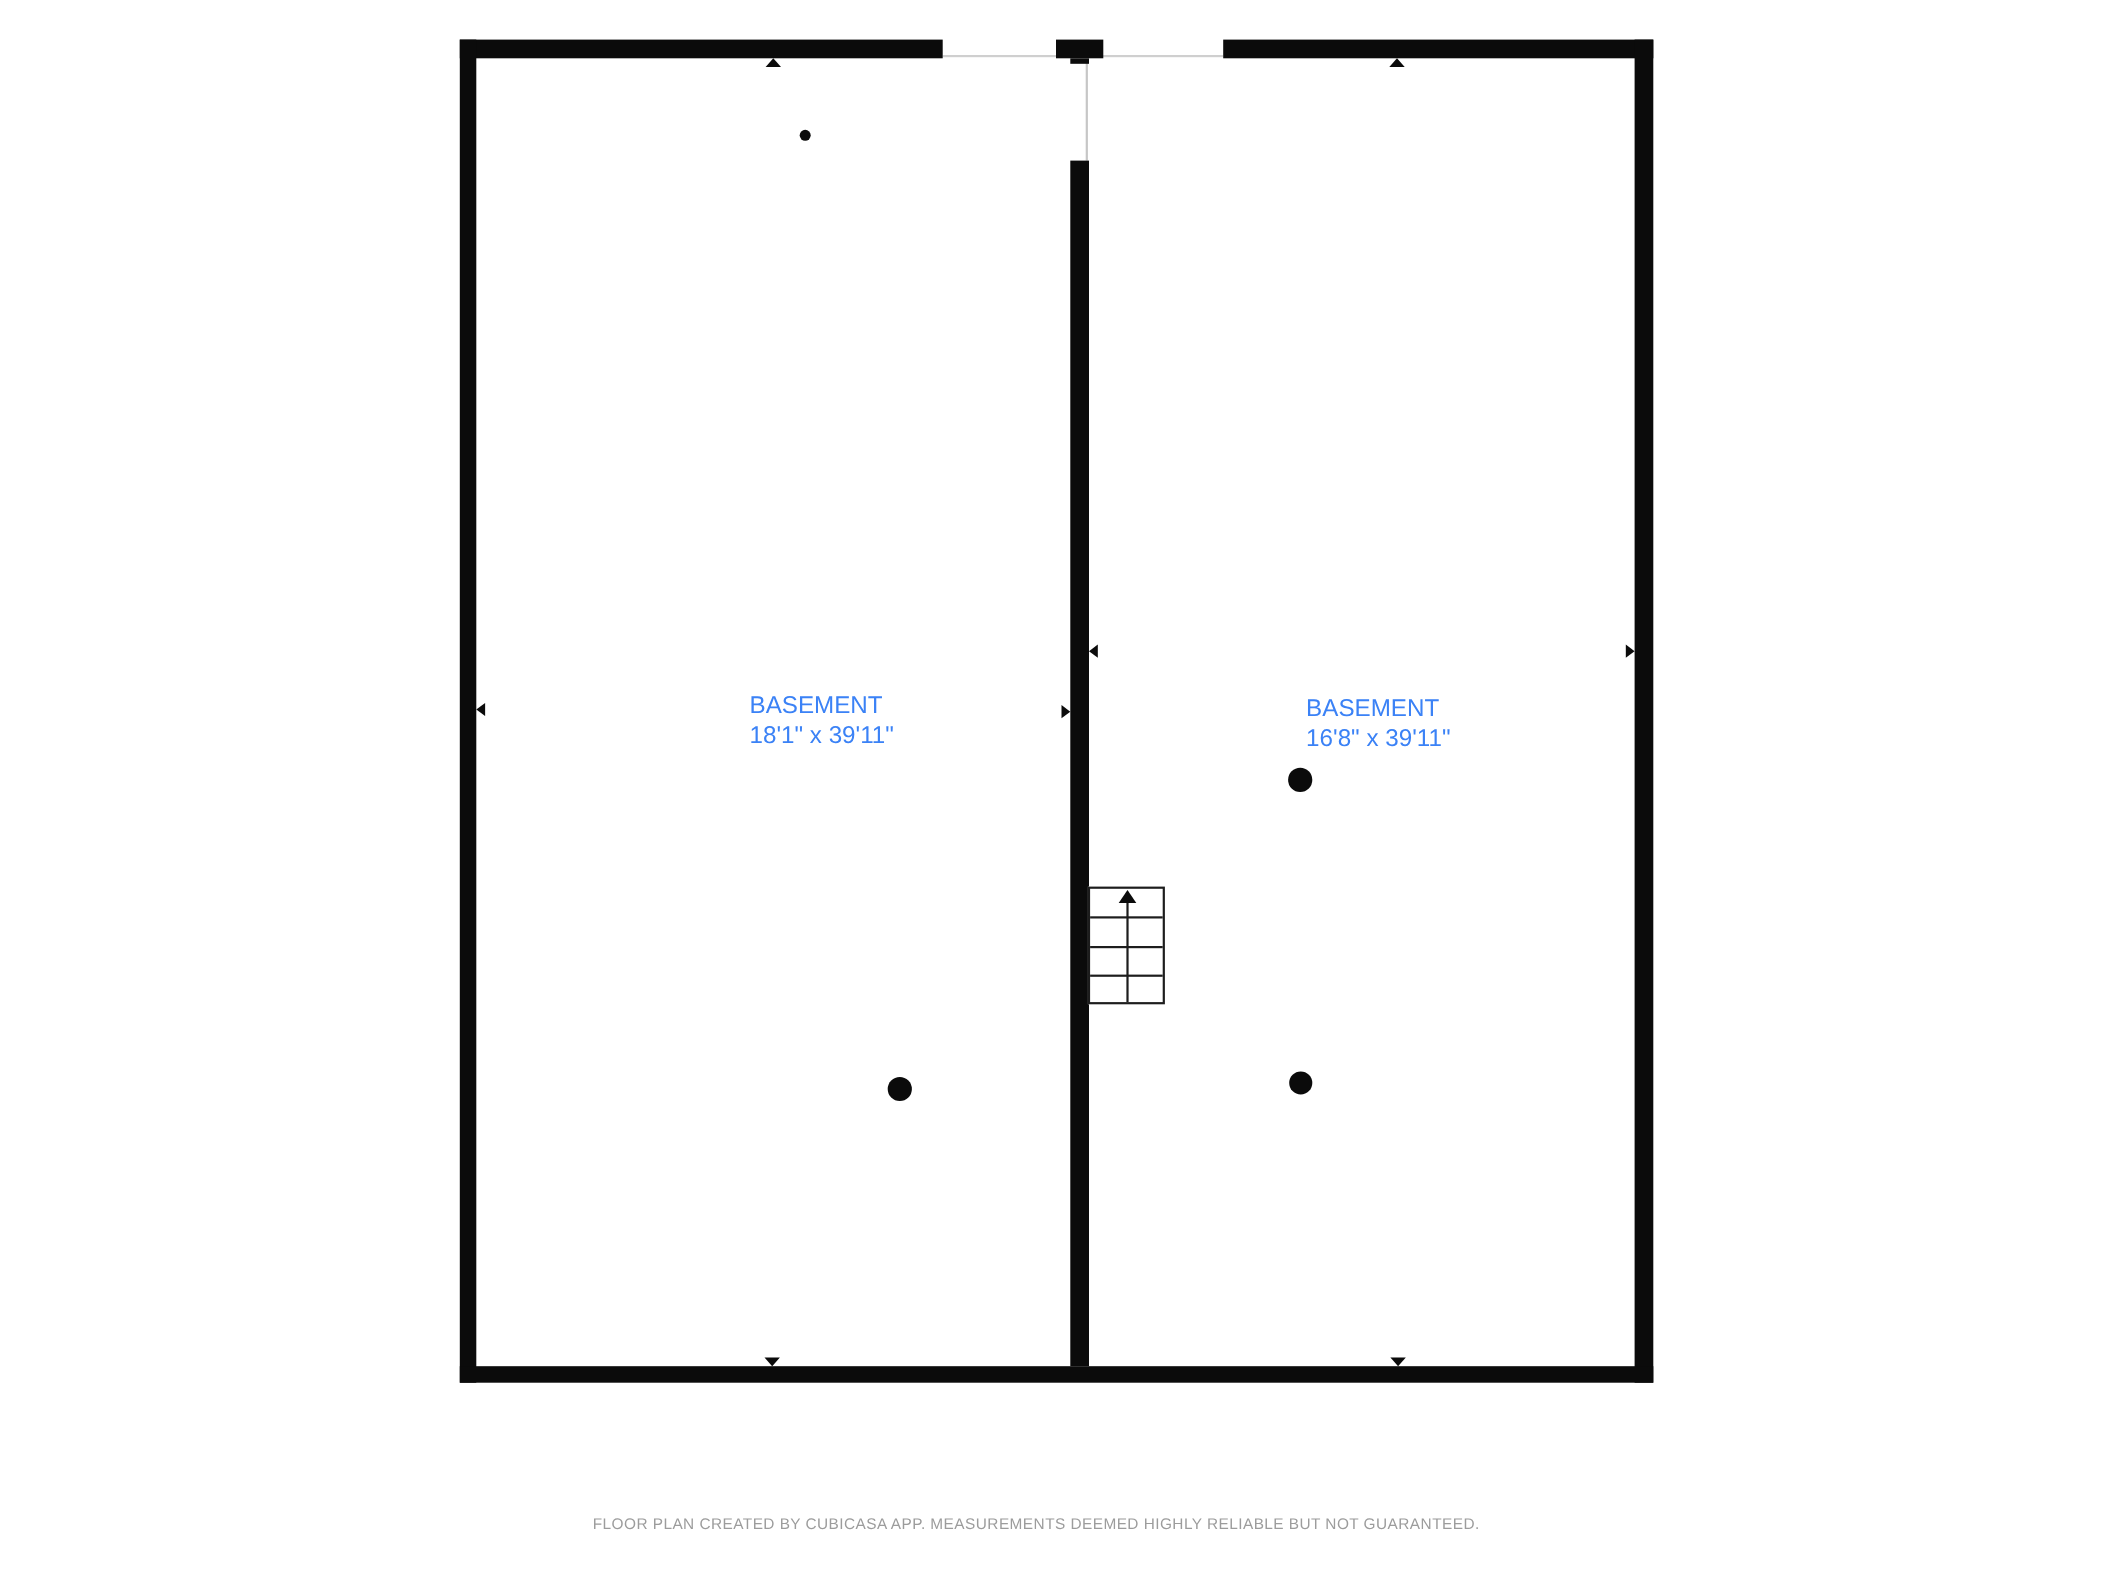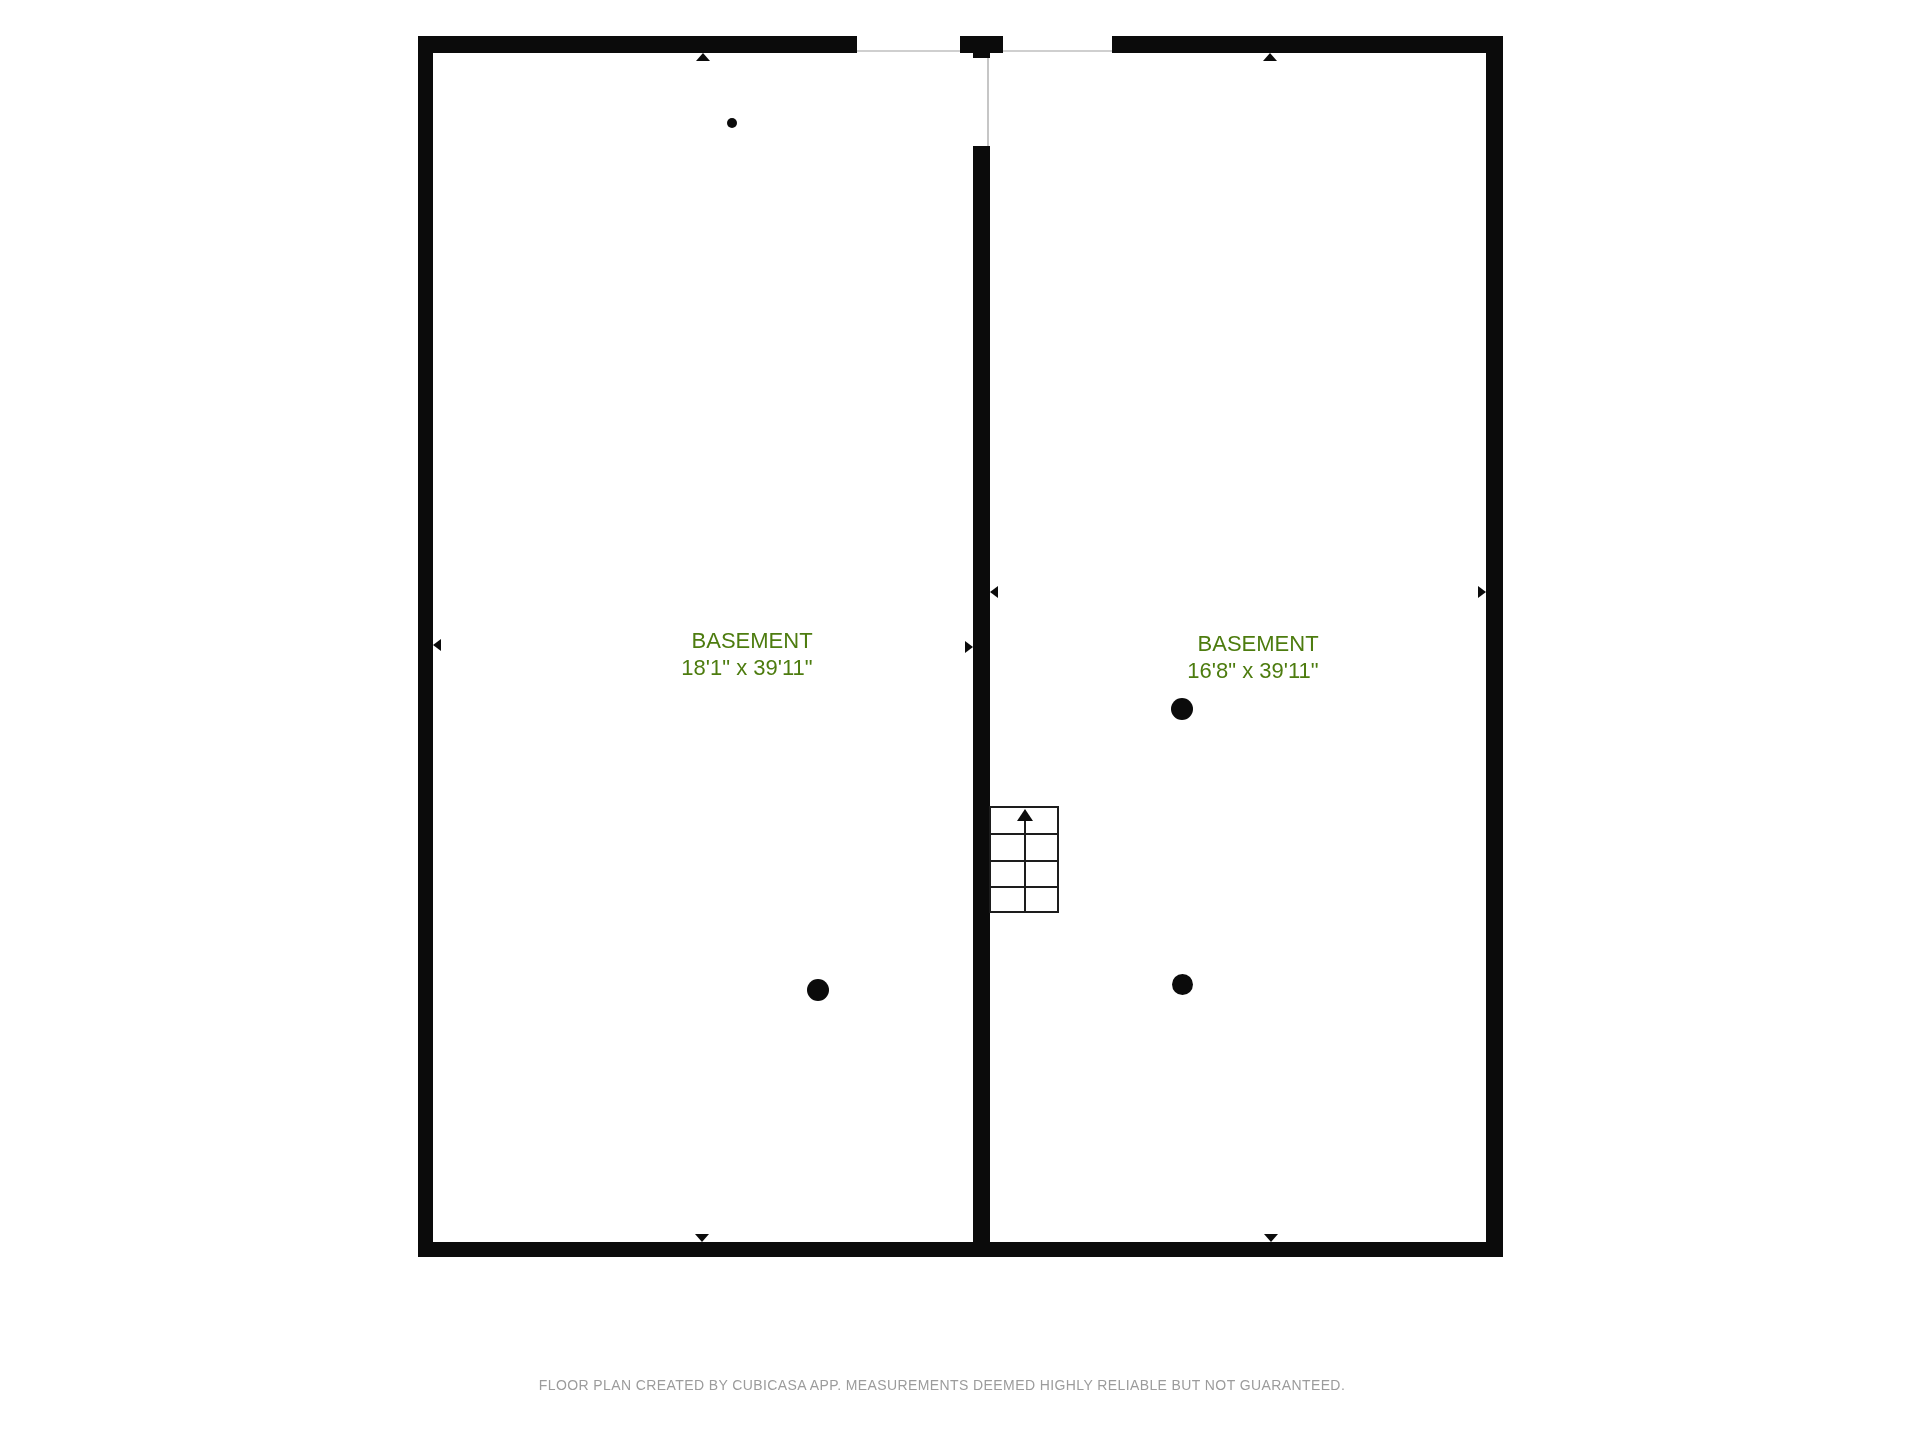--- a/index.html
+++ b/index.html
@@ -19,22 +19,22 @@
     position: absolute;
     background: #0b0b0b;
   }
   .thinline {
     position: absolute;
     background: #cfcfcf;
   }
   .room-label {
     position: absolute;
     transform: translateX(-50%);
-    text-align: right;
-    color: #4d7c0f;
+    text-align: left;
+    color: #3b82f6;
     font-size: 22px;
     line-height: 27px;
     white-space: nowrap;
   }
   .dot {
     position: absolute;
     background: #0b0b0b;
     border-radius: 50%;
   }
   .arr {

